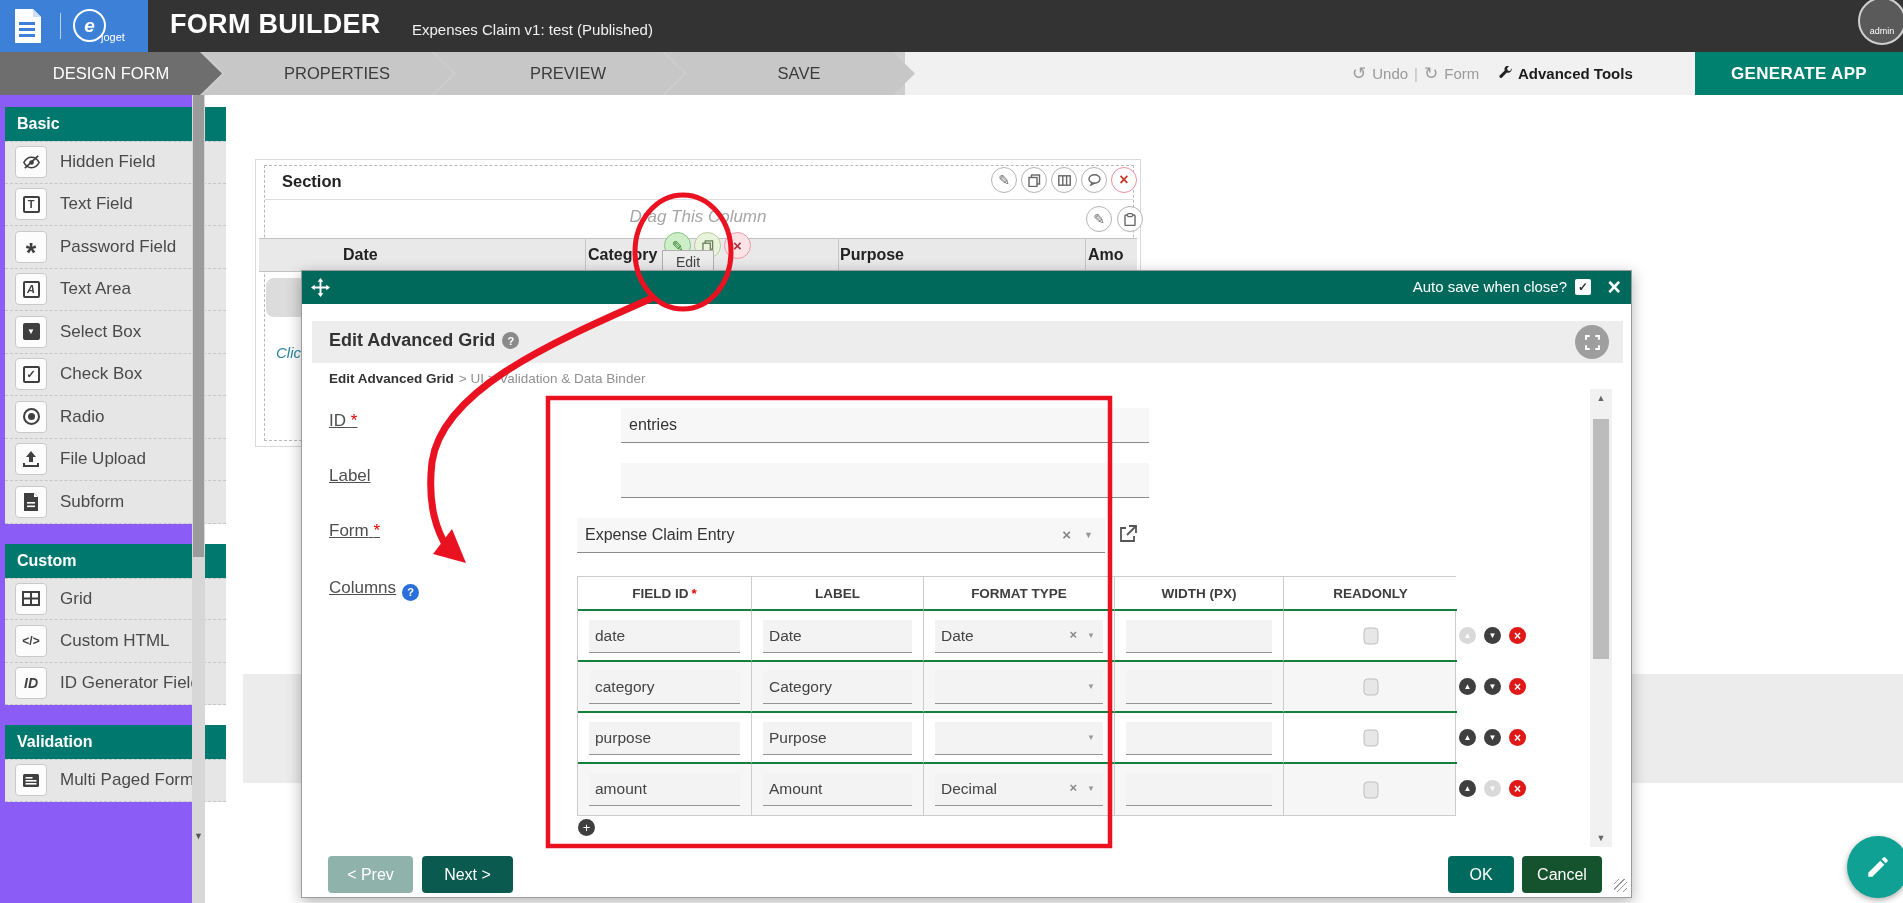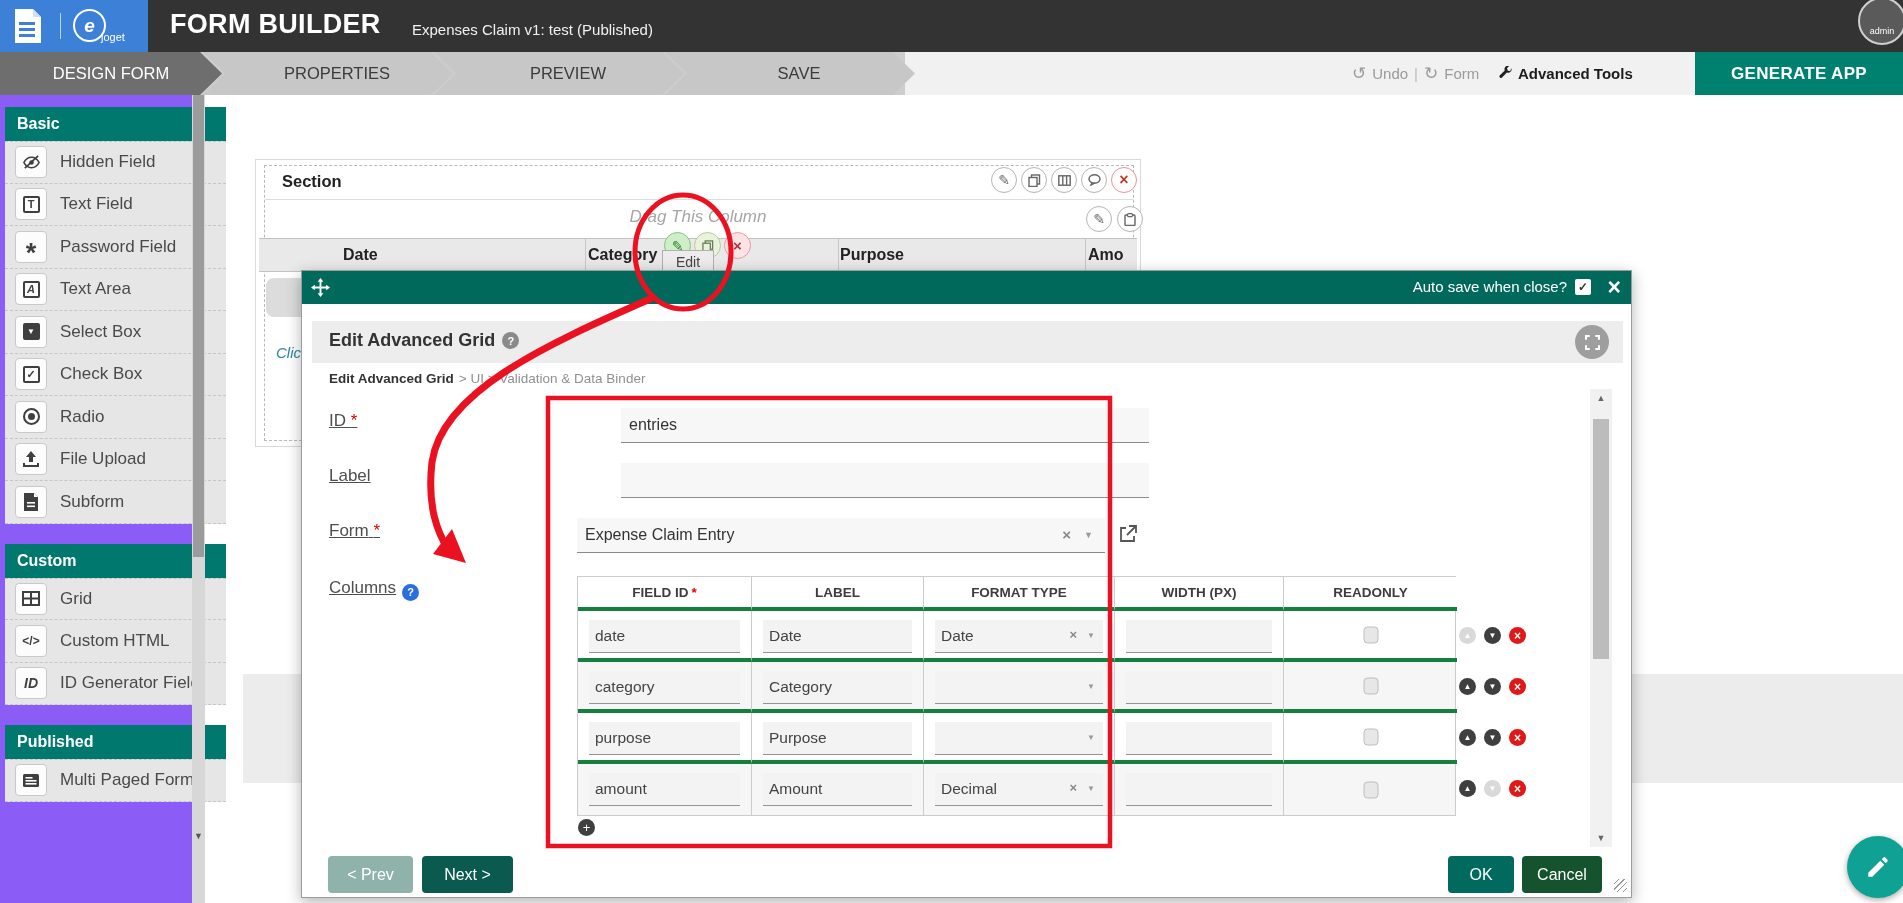--- a/index.html
+++ b/index.html
@@ -103,21 +103,21 @@
   .form-select .val { position:absolute; left:8px; top:8px; font-size:16px; color:#333; }
   .sel-clear { position:absolute; right:34px; top:8px; color:#888; font-size:15px; font-weight:bold; }
   .sel-caret { position:absolute; right:12px; top:12px; color:#999; font-size:9px; }
   .ext-link { position:absolute; left:817px; top:254px; }
   .help-blue { display:inline-flex; width:17px; height:17px; background:#2a6fdb; border-radius:50%; color:#fff; font-size:11px;
     font-weight:bold; align-items:center; justify-content:center; margin-left:6px; vertical-align:-3px; }
 
   
   .cols-table { position:absolute; left:275px; top:305px; width:879px; border:1px solid #ccc; border-right:1px solid #ccc; font-size:13.5px; }
   .tr { display:flex; }
-  .th, .td { border-right:1px solid #ccc; border-bottom:4px solid #15803d; flex:none; }
+  .th, .td { border-right:1px solid #ccc; border-bottom:2px solid #15803d; flex:none; }
   .th { height:34px; display:flex; align-items:center; justify-content:center; font-weight:bold; color:#3d3d3d; background:#fff; gap:3px; }
   .td { height:51px; position:relative; }
   .tr:last-child .td { border-bottom:none; }
   .th:last-child, .td:last-child { border-right:none; }
   .c0 { width:174px; } .c1 { width:172px; } .c2 { width:191px; } .c3 { width:169px; } .c4 { width:173px; }
   .row-a { background:#fff; } .row-b { background:#f6f6f6; }
   .tin { position:absolute; left:11px; top:9px; width:calc(100% - 22px); height:33px; background:#f3f3f3; border:0;
     border-bottom:1px solid #949494; font-family:"Liberation Sans",sans-serif; font-size:15.5px; color:#444; padding:0 6px; outline:none; }
   .tsel { position:absolute; left:11px; top:9px; width:calc(100% - 22px); height:33px; background:#f3f3f3; border-bottom:1px solid #949494; }
   .tsel .val { position:absolute; left:6px; top:7px; font-size:15.5px; color:#444; }
@@ -308,21 +308,21 @@
         </div>
         <div class="pal-item">
           <span class="pal-ic">
               <span style="font-size:14px;font-weight:bold;font-style:italic">ID</span>
             </span>
           <span class="pal-lb">ID Generator Field</span>
         </div>
       </div>
 
       <div class="sect-gap"></div>
-      <div class="pal-header">Published</div>
+      <div class="pal-header">Validation</div>
       <div class="pal-items">
         <div class="pal-item">
           <span class="pal-ic">
             <svg width="18" height="15" viewBox="0 0 18 15">
                 <rect x="1" y="1" width="16" height="13" rx="1.5" fill="#3f3f3f"></rect>
                 <rect x="3.5" y="4" width="7" height="1.6" fill="#fff"></rect>
                 <rect x="3.5" y="7" width="11" height="1.6" fill="#fff"></rect>
                 <rect x="3.5" y="10" width="11" height="1.6" fill="#fff"></rect>
               </svg>
           </span>

